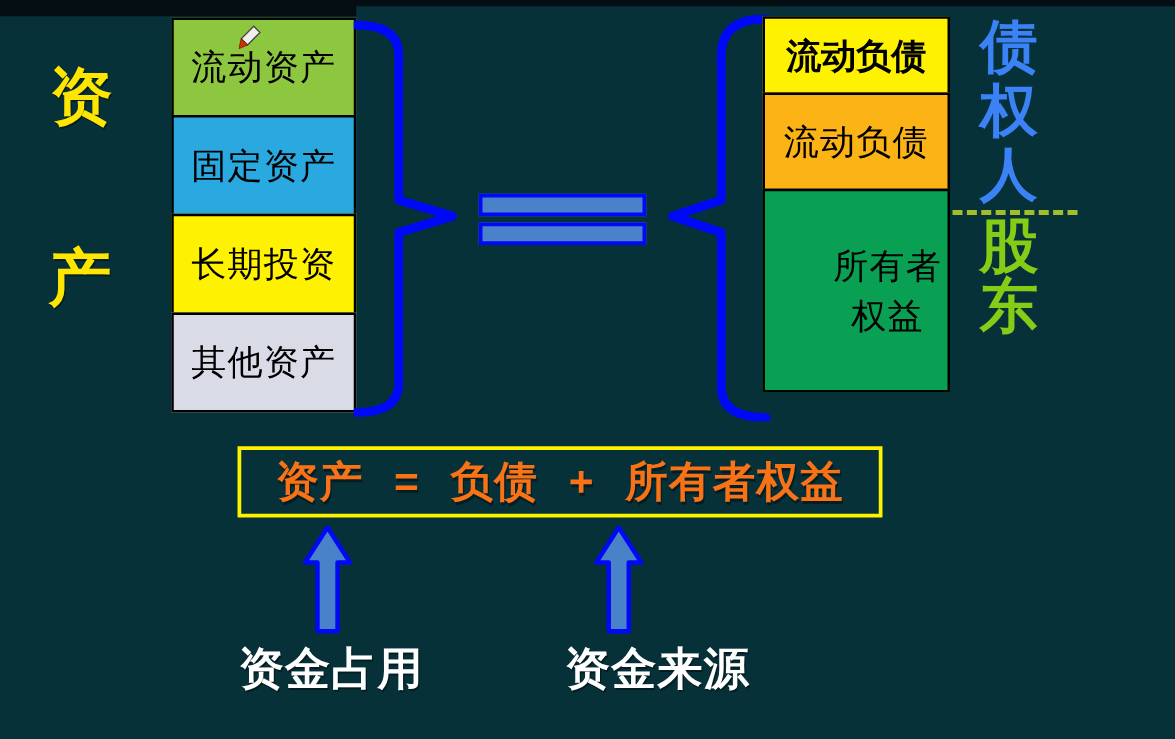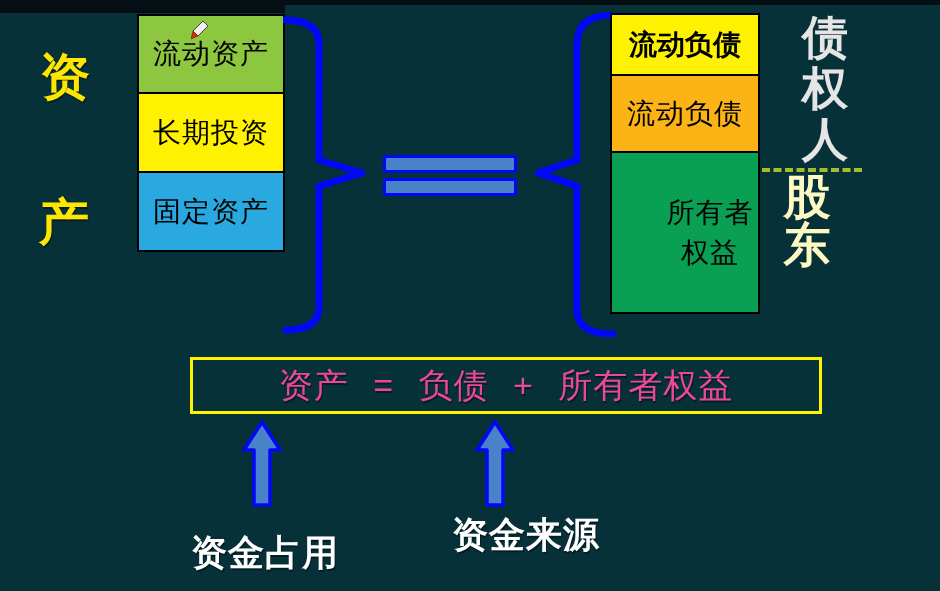--- a/index.html
+++ b/index.html
@@ -65,75 +65,78 @@
 
   
   .vlabel {
     width: 48px;
     font-weight: bold;
     font-size: 46px;
     line-height: 51px;
     text-align: center;
     word-break: break-all;
   }
-  .creditors    { left: 783px; top: 12px;  color: #e5e5e5; margin-left: 18px; }
-  .shareholders { left: 783px; top: 173px; color: #fef9c3; font-size: 47px; line-height: 48px; }
+  .creditors    { left: 783px; top: 12px;  color: #3b82f6; }
+  .shareholders { left: 783px; top: 173px; color: #84cc16; font-size: 47px; line-height: 48px; }
   .divider-dashed {
     left: 762px; top: 168px; width: 100px; height: 0;
     border-top: 4px dashed #a3bd2d;
   }
 
   
   .equation-box {
-    left: 190px; top: 357px; width: 632px; height: 57px;
+    left: 190px; top: 357px; width: 516px; height: 57px;
     border: 3px solid #fef200;
     display: flex; align-items: center; justify-content: center;
-    color: #ec4899;
+    color: #f97316;
     font-size: 34px;
-    font-weight: normal;
+    font-weight: bold;
     word-spacing: 14px;
     letter-spacing: 1px;
     text-shadow: 1px 2px 0 rgba(0,0,0,.4);
   }
 
   
   .arrow-left  { left: 240px; top: 420px; }
   .arrow-right { left: 473px; top: 420px; }
 
   
   .bottom-label {
     color: #fff;
     font-size: 36px;
     font-weight: bold;
     letter-spacing: 1px;
     text-shadow: 1px 2px 0 rgba(0,0,0,.4);
   }
-  .fund-usage  { left: 191px; top: 529px; }
+  .fund-usage  { left: 191px; top: 511px; }
   .fund-source { left: 452px; top: 511px; }
 
   .pen-cursor { left: 191px; top: 20px; }
 </style>
 </head>
 <body>
 
 <div class="abs strip-top-full"></div>
 <div class="abs strip-top-left"></div>
 
 <div class="abs assets-char c1">资</div>
 <div class="abs assets-char c2">产</div>
 
 <div class="abs stack stack-left">
   <div class="box h80" style="background-color: rgb(141, 198, 63);">
       <span>流动资产</span>
     </div>
+  <div class="box h81" style="background-color: rgb(42, 169, 225);">
+      <span>固定资产</span>
+    </div>
   <div class="box h81" style="background-color: rgb(254, 242, 0);">
       <span>长期投资</span>
     </div>
-  <div class="box h81" style="background-color: rgb(42, 169, 225);">
-      <span>固定资产</span>
+  <div class="box h80" style="background-color: rgb(217, 219, 231);">
+      <span>其他资产</span>
     </div>
 </div>
 
 <svg class="abs pen-cursor" width="18" height="20" viewBox="0 0 18 20">
   <polygon points="12,1 17,6 7,16 2,11" fill="#efefef" stroke="#444" stroke-width="1"></polygon>
   <polygon points="2,11 7,16 0,19" fill="#d03000" stroke="#701800" stroke-width="0.6"></polygon>
 </svg>
 
 <svg class="abs" style="left:283px; top:12px;" width="85" height="325" viewBox="0 0 85 325">
   <path class="brace" d="M 2 8 Q 36 8 36 32 L 36 148 L 79 161 L 36 174 L 36 295 Q 36 318 2 318"></path>

